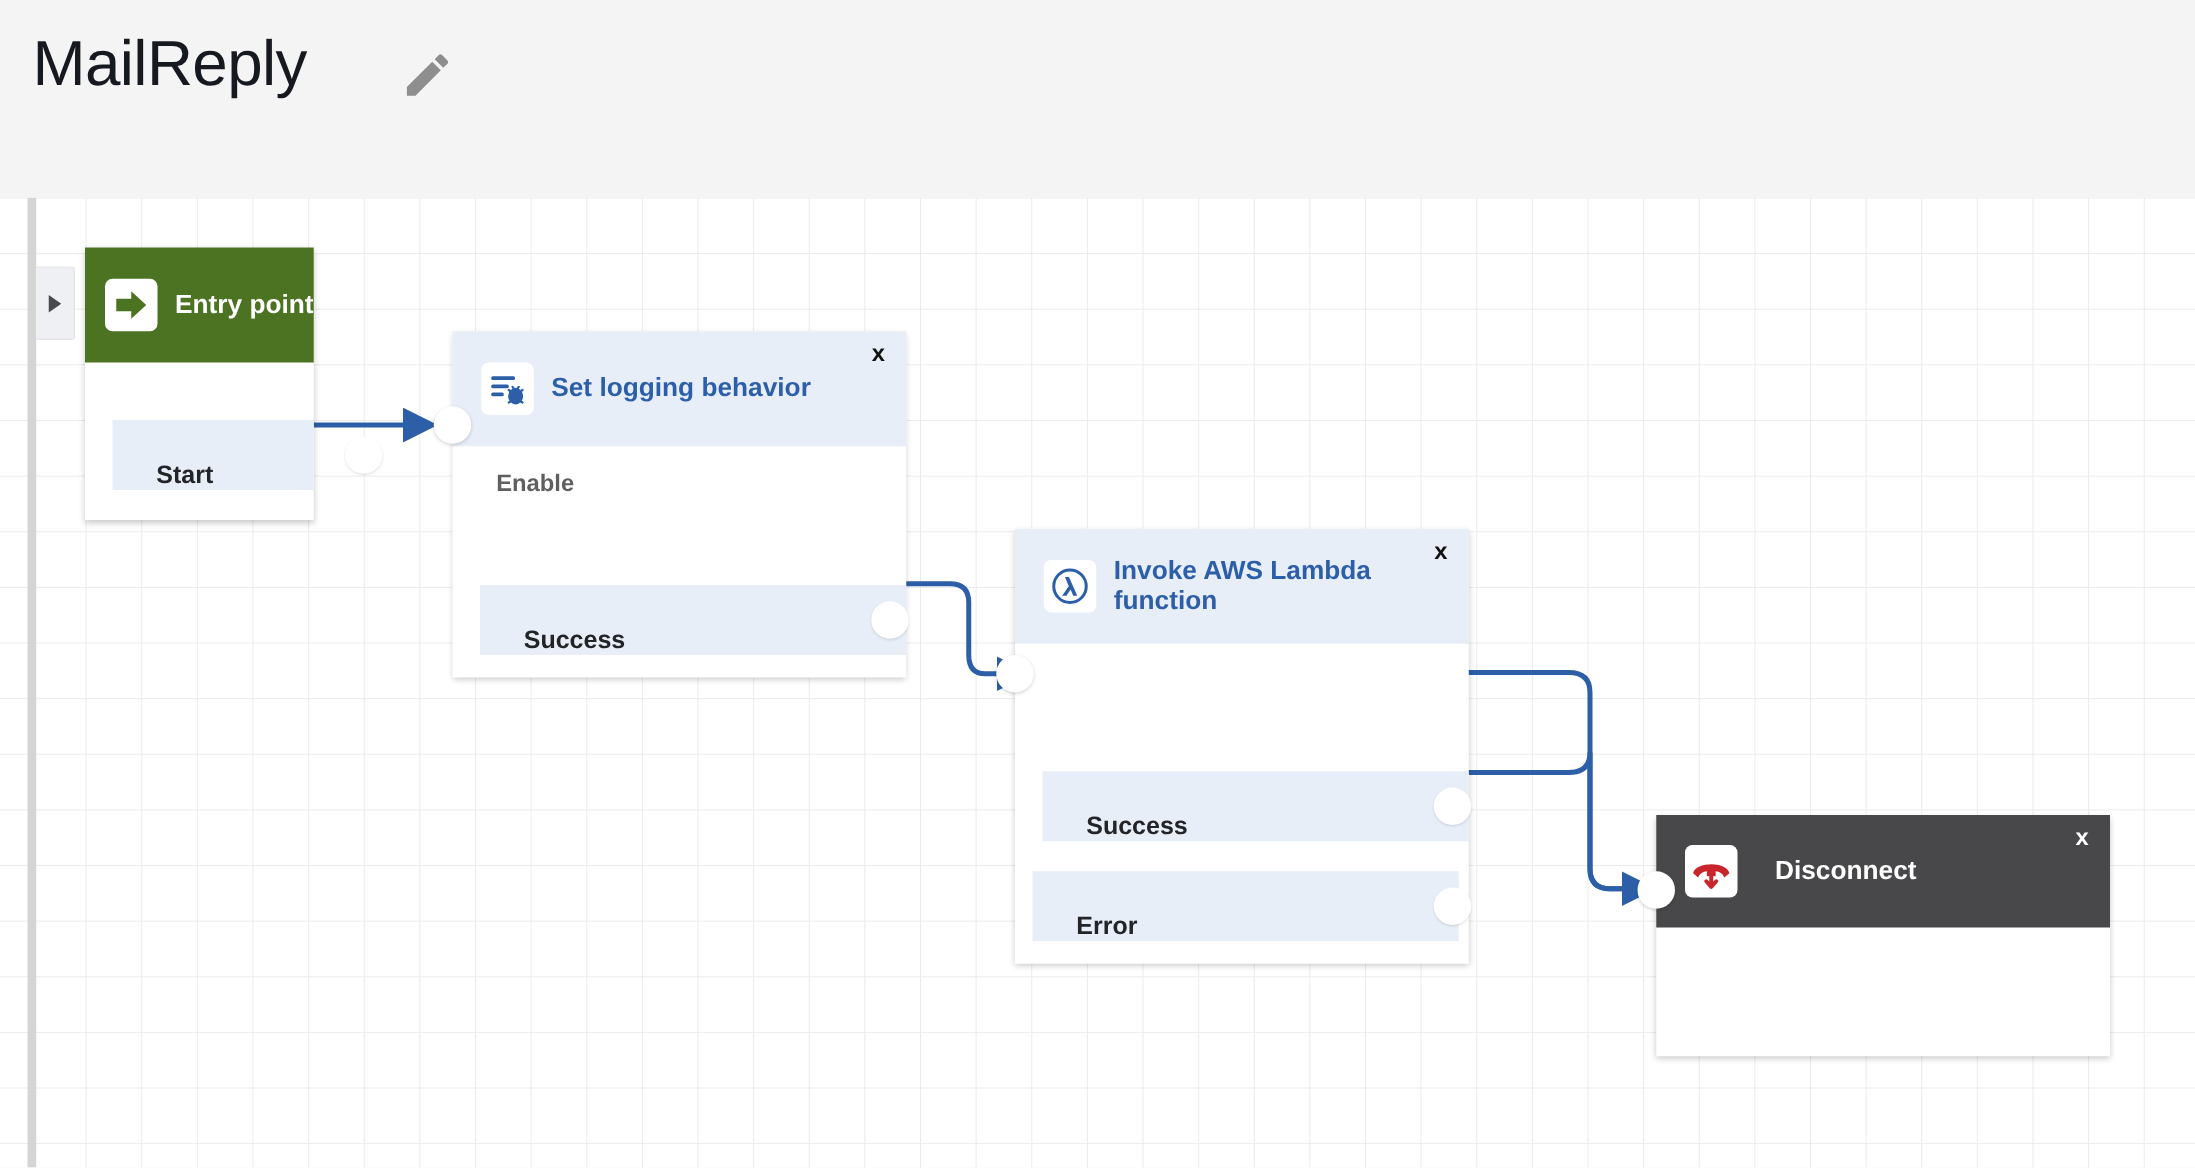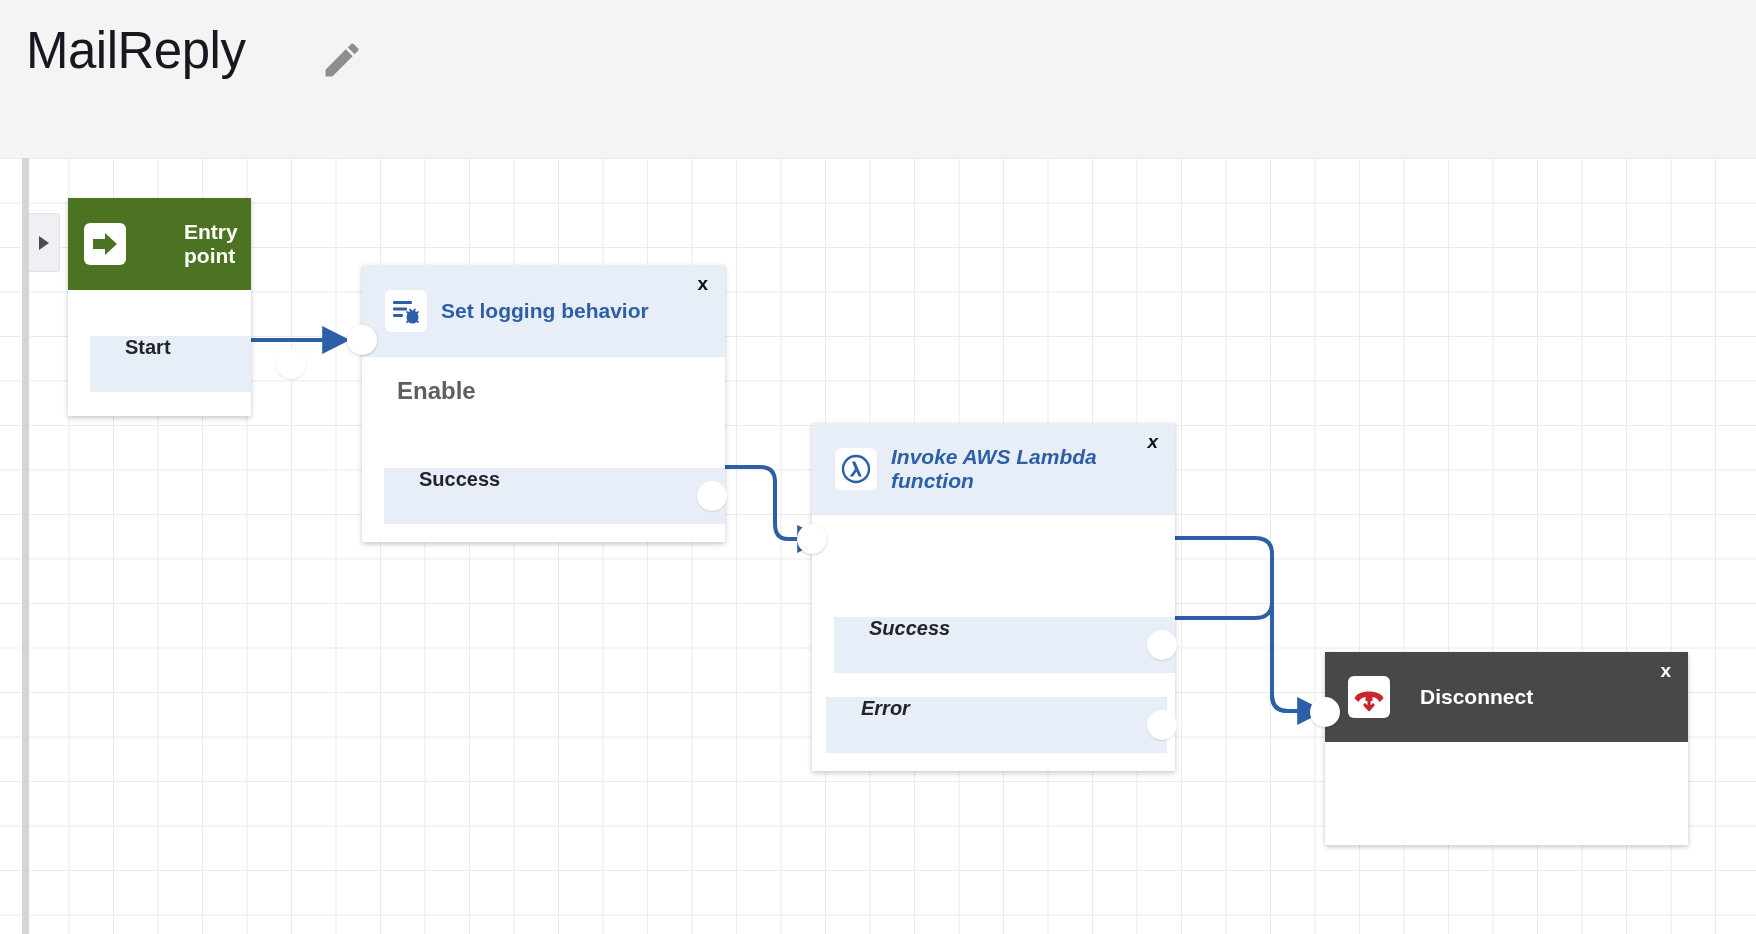--- a/index.html
+++ b/index.html
@@ -137,31 +137,31 @@
     position: absolute;
     right: 17px;
     top: 9px;
     font-size: 19px;
     font-weight: bold;
     font-family: "Liberation Sans", sans-serif;
     line-height: 1;
     cursor: pointer;
   }
   .node-body-text {
-    font-size: 24px;
+    font-size: 19px;
     font-weight: bold;
     color: #5f5f5f;
     padding: 20px 0 0 35px;
     box-sizing: border-box;
   }
   .port-row {
     position: absolute;
     background: #e8eef8;
     display: flex;
-    align-items: flex-start;
+    align-items: flex-end;
     box-sizing: border-box;
   }
   .port-label {
     font-size: 20px;
     font-weight: bold;
     color: #222428;
     padding-left: 35px;
   }
   .port-dot {
     position: absolute;
@@ -186,21 +186,20 @@
   #node-entry {
     left: 68px;
     top: 40px;
     width: 183px;
     height: 218px;
   }
   #node-entry .node-header {
     height: 92px;
     background: #4c7321;
     padding-left: 16px;
-    gap: 44px;
   }
   #node-entry .node-title { color: #ffffff; }
   #node-entry .port-row {
     left: 22px;
     top: 138px;
     width: 161px;
     height: 56px;
   }
 
   
@@ -223,21 +222,20 @@
     width: 341px;
     height: 56px;
   }
 
   
   #node-lambda {
     left: 812px;
     top: 265px;
     width: 363px;
     height: 348px;
-    font-style: italic;
   }
   #node-lambda .node-header {
     height: 92px;
     background: #e8eef8;
     padding-left: 23px;
   }
   #node-lambda .node-title { color: #2c5fa8; }
   #node-lambda .node-close { color: #111111; }
   #node-lambda .port-row.p-success {
     left: 22px;

